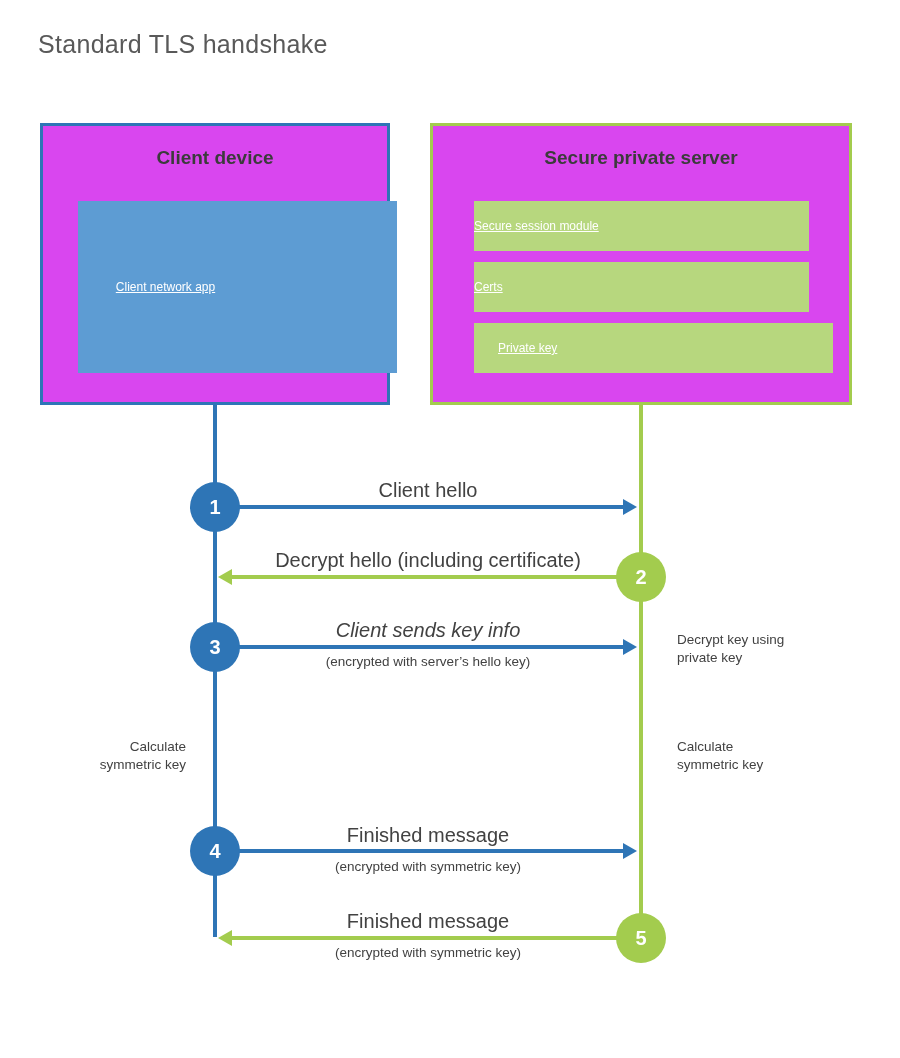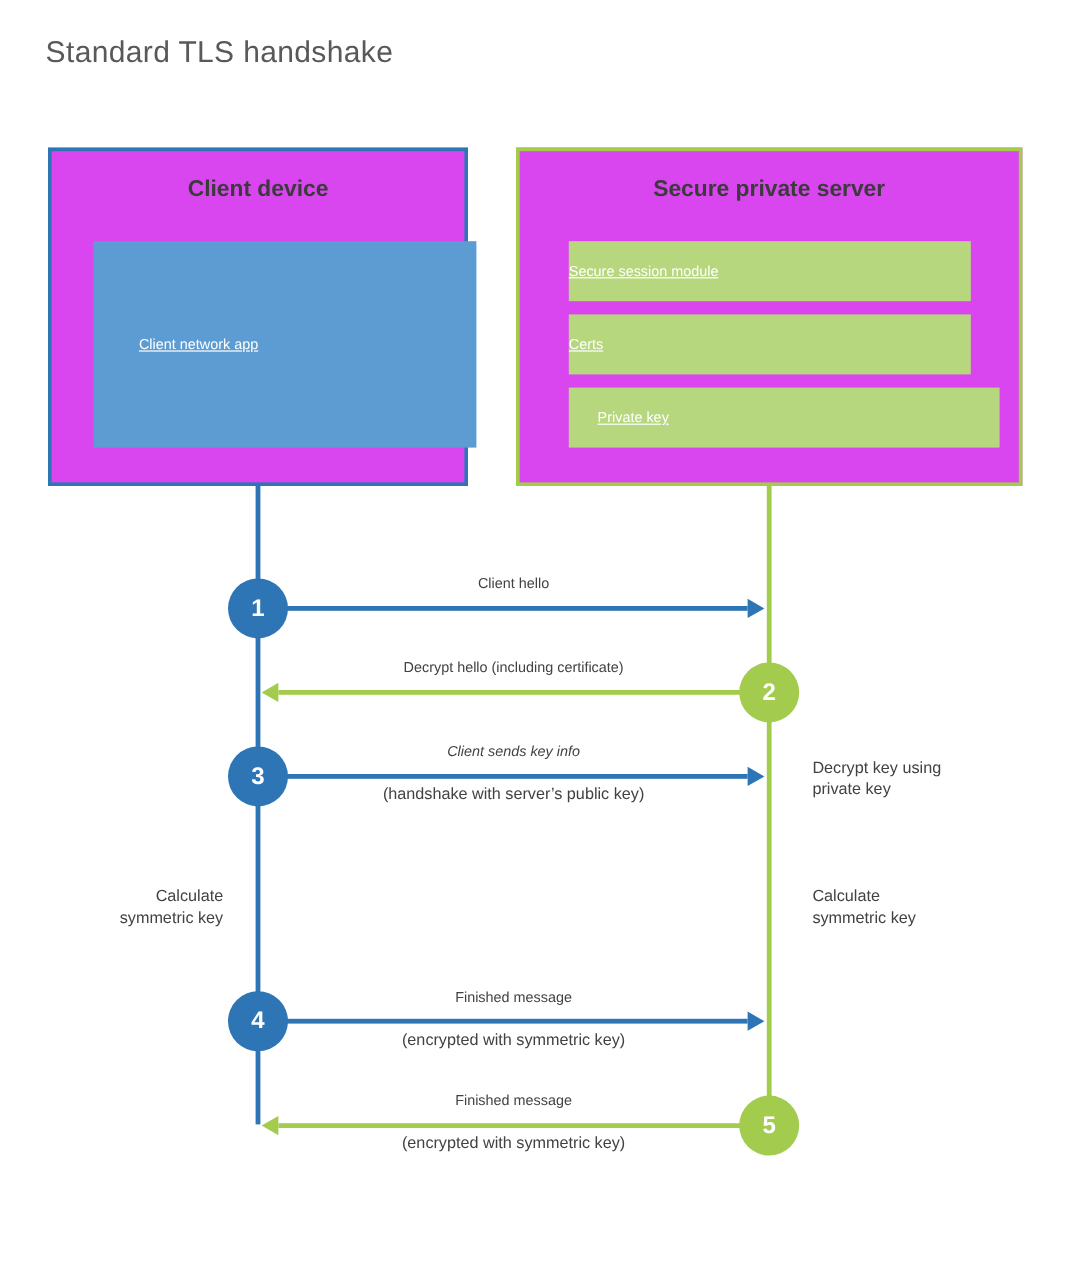--- a/index.html
+++ b/index.html
@@ -44,21 +44,21 @@
   .step-circle{
     position:absolute;width:50px;height:50px;border-radius:50%;
     display:flex;align-items:center;justify-content:center;
     color:#ffffff;font-size:20px;font-weight:700;z-index:3;
   }
   .step-circle.blue{background:#2E75B6;left:190px;}
   .step-circle.green{background:#A3CC4E;left:616px;}
   
   .msg-label{
     position:absolute;left:215px;width:426px;text-align:center;
-    font-size:12px;color:#424242;
+    font-size:20px;color:#424242;
   }
   .msg-sublabel{
     position:absolute;left:215px;width:426px;text-align:center;
     font-size:13.5px;color:#424242;
   }
   .side-note{
     position:absolute;font-size:13.5px;line-height:18px;color:#424242;
   }
   .note-right{left:677px;text-align:left;}
   .note-left{left:96px;width:90px;text-align:right;}
@@ -100,21 +100,21 @@
 
   <div class="msg-label" style="top:549px;">Decrypt hello (including certificate)</div>
   <div class="msg-line green" style="top:575px;"></div>
   <div class="arrowhead left" style="top:569px;"></div>
   <div class="step-circle green" style="top:552px;">2</div>
 
   <div class="msg-label" style="top:619px;font-style:italic;">Client sends key info</div>
   <div class="msg-line blue" style="top:645px;"></div>
   <div class="arrowhead right" style="top:639px;"></div>
   <div class="step-circle blue" style="top:622px;">3</div>
-  <div class="msg-sublabel" style="top:654px;">(handshake with server’s public key)</div>
+  <div class="msg-sublabel" style="top:654px;">(encrypted with server’s hello key)</div>
   <div class="side-note note-right" style="top:631px;width:115px;">Decrypt key using private key</div>
 
   <div class="side-note note-left" style="top:738px;">Calculate symmetric key</div>
   <div class="side-note note-right" style="top:738px;width:90px;">Calculate symmetric key</div>
 
   <div class="msg-label" style="top:824px;">Finished message</div>
   <div class="msg-line blue" style="top:849px;"></div>
   <div class="arrowhead right" style="top:843px;"></div>
   <div class="step-circle blue" style="top:826px;">4</div>
   <div class="msg-sublabel" style="top:859px;">(encrypted with symmetric key)</div>

